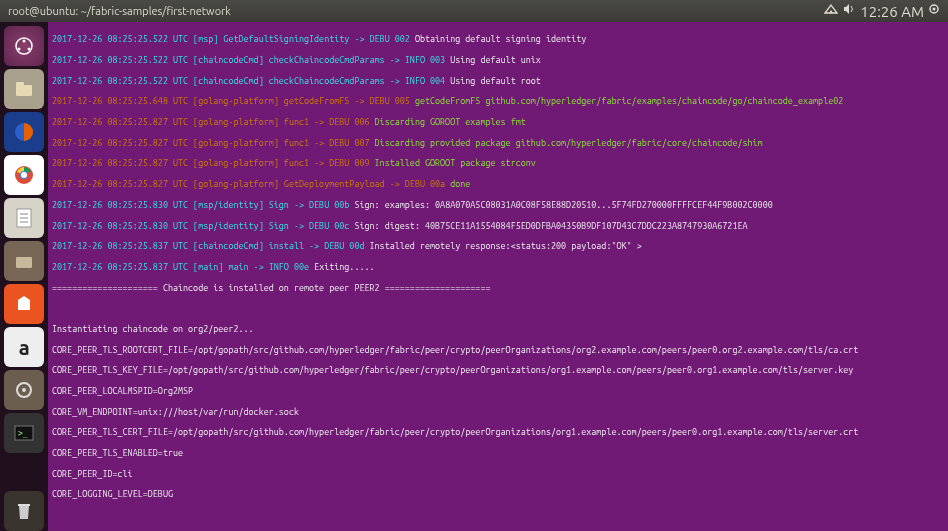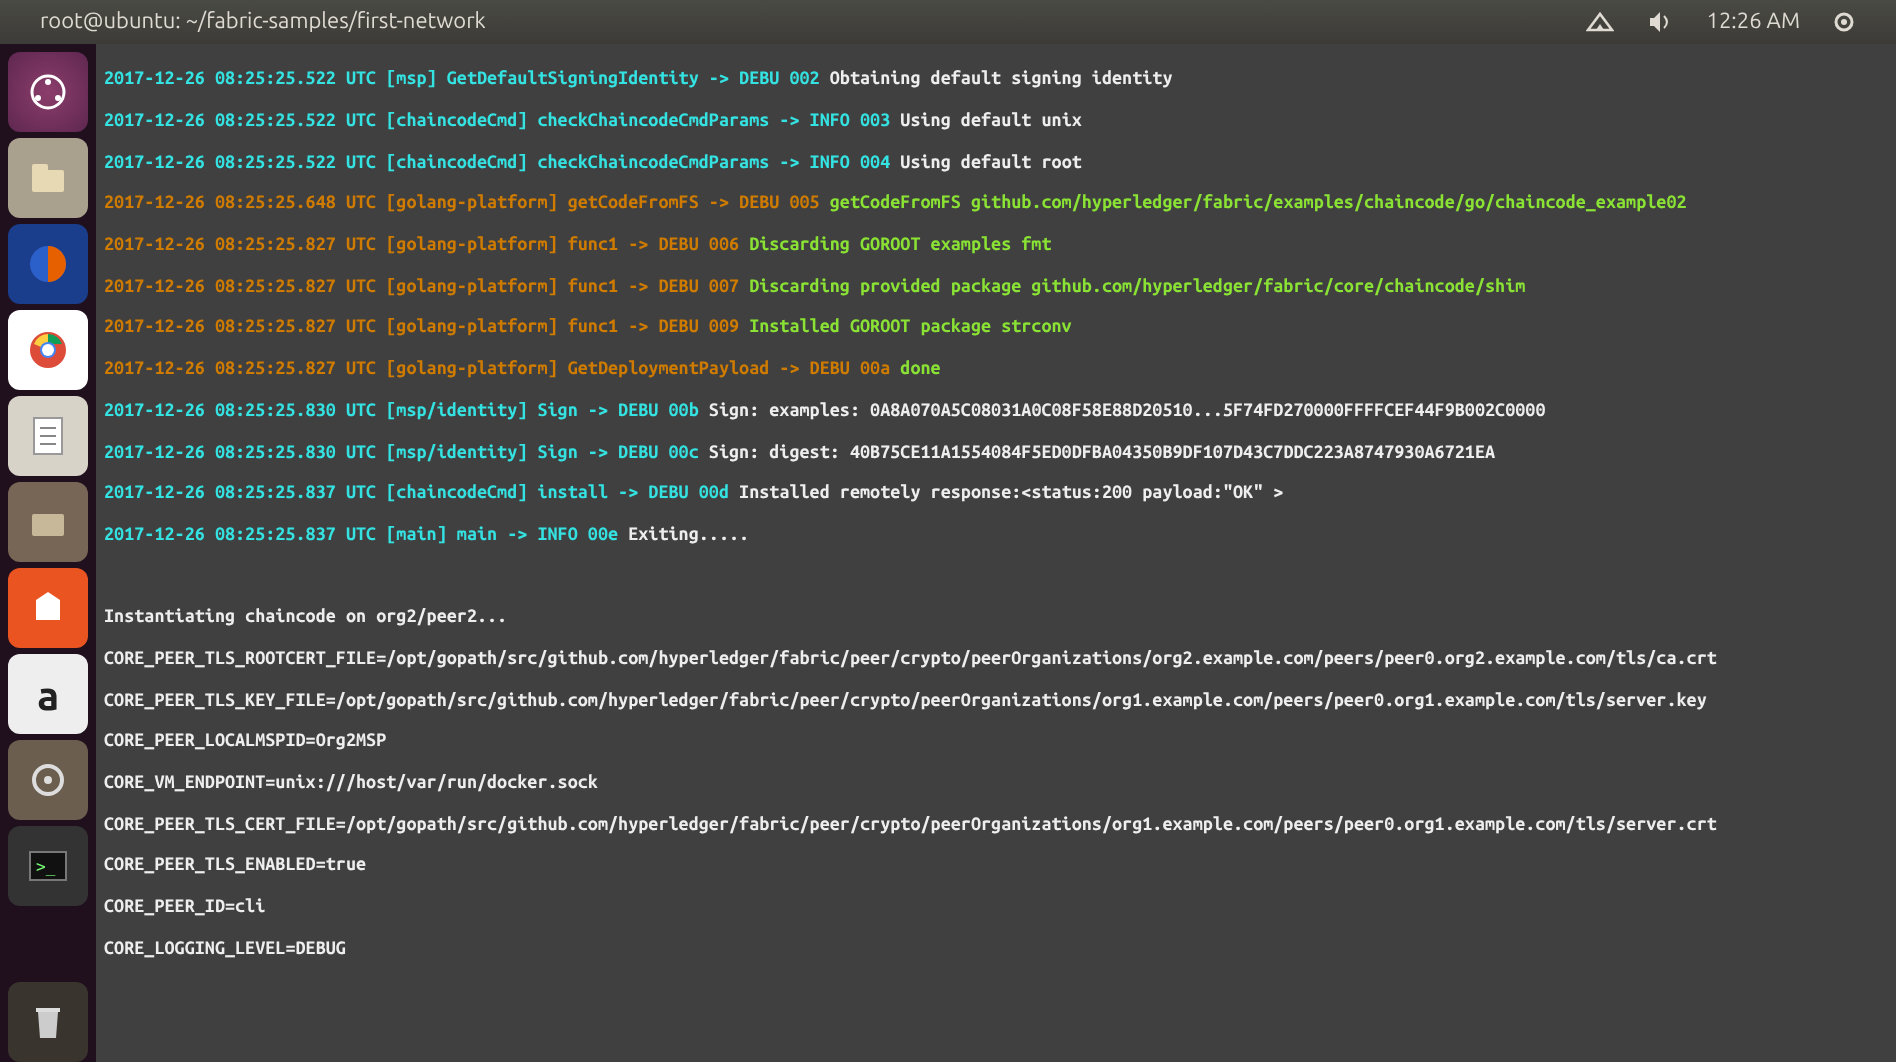--- a/index.html
+++ b/index.html
@@ -1,22 +1,22 @@
 <!DOCTYPE html>
 <html><head>
 <meta charset="utf-8">
 <style>
 *{margin:0;padding:0;box-sizing:border-box}
 body{width:948px;height:531px;background:#2c001e;font-family:'Ubuntu Mono','DejaVu Sans Mono',monospace;font-size:9px;overflow:hidden;position:relative}
-.topbar{height:22px;background:linear-gradient(#4a4a44,#3c3b37);display:flex;align-items:center;padding:0 20px;color:#dfdbd2;font-family:'Ubuntu',sans-serif;font-size:11px}
+.topbar{height:22px;background:linear-gradient(#4a4a44,#3c3b37);display:flex;align-items:center;padding:0 8px;color:#dfdbd2;font-family:'Ubuntu',sans-serif;font-size:11px}
 .title{flex:1}
-.tray{display:flex;gap:16px;align-items:flex-end;font-size:11px}
+.tray{display:flex;gap:4px;align-items:flex-start;font-size:15px}
 .launcher{position:absolute;left:0;top:22px;bottom:0;width:48px;background:rgba(30,20,30,.8);display:flex;flex-direction:column;align-items:center;padding-top:4px;gap:3px}
 .licon{width:40px;height:40px;border-radius:6px;display:flex;align-items:center;justify-content:center;font-size:18px}
-.term{position:absolute;left:48px;top:22px;right:0;bottom:0;background:#404040;color:#fff;padding:2px 4px;line-height:1.15;overflow:hidden;white-space:pre;font-weight:bold}
+.term{position:absolute;left:48px;top:22px;right:0;bottom:0;background:#701a75;color:#fff;padding:2px 4px;line-height:1.15;overflow:hidden;white-space:pre;font-weight:normal}
 .ln{display:block}
 .cy{color:#34e2e2}
 .gr{color:#8ae234}
 .or{color:#ce7b00}
 .wh{color:#eee}
 svg{display:block}
 </style>
 </head>
 <body>
 
@@ -122,20 +122,21 @@
 <span class="ln"><span class="cy">2017-12-26 08:25:25.522 UTC [chaincodeCmd] checkChaincodeCmdParams -&gt; INFO 004 </span><span class="wh">Using default root</span></span>
 <span class="ln"><span class="or">2017-12-26 08:25:25.648 UTC [golang-platform] getCodeFromFS -&gt; DEBU 005 </span><span class="gr">getCodeFromFS github.com/hyperledger/fabric/examples/chaincode/go/chaincode_example02</span></span>
 <span class="ln"><span class="or">2017-12-26 08:25:25.827 UTC [golang-platform] func1 -&gt; DEBU 006 </span><span class="gr">Discarding GOROOT examples fmt</span></span>
 <span class="ln"><span class="or">2017-12-26 08:25:25.827 UTC [golang-platform] func1 -&gt; DEBU 007 </span><span class="gr">Discarding provided package github.com/hyperledger/fabric/core/chaincode/shim</span></span>
 <span class="ln"><span class="or">2017-12-26 08:25:25.827 UTC [golang-platform] func1 -&gt; DEBU 009 </span><span class="gr">Installed GOROOT package strconv</span></span>
 <span class="ln"><span class="or">2017-12-26 08:25:25.827 UTC [golang-platform] GetDeploymentPayload -&gt; DEBU 00a </span><span class="gr">done</span></span>
 <span class="ln"><span class="cy">2017-12-26 08:25:25.830 UTC [msp/identity] Sign -&gt; DEBU 00b </span><span class="wh">Sign: examples: 0A8A070A5C08031A0C08F58E88D20510...5F74FD270000FFFFCEF44F9B002C0000</span></span>
 <span class="ln"><span class="cy">2017-12-26 08:25:25.830 UTC [msp/identity] Sign -&gt; DEBU 00c </span><span class="wh">Sign: digest: 40B75CE11A1554084F5ED0DFBA04350B9DF107D43C7DDC223A8747930A6721EA</span></span>
 <span class="ln"><span class="cy">2017-12-26 08:25:25.837 UTC [chaincodeCmd] install -&gt; DEBU 00d </span><span class="wh">Installed remotely response:&lt;status:200 payload:"OK" &gt;</span></span>
 <span class="ln wh"><span class="cy">2017-12-26 08:25:25.837 UTC [main] main -&gt; INFO 00e </span><span>Exiting.....</span></span>
+<span class="ln wh">===================== Chaincode is installed on remote peer PEER2 =====================</span>
 <span class="ln wh"> </span>
 <span class="ln wh">Instantiating chaincode on org2/peer2...</span>
 <span class="ln wh">CORE_PEER_TLS_ROOTCERT_FILE=/opt/gopath/src/github.com/hyperledger/fabric/peer/crypto/peerOrganizations/org2.example.com/peers/peer0.org2.example.com/tls/ca.crt</span>
 <span class="ln wh">CORE_PEER_TLS_KEY_FILE=/opt/gopath/src/github.com/hyperledger/fabric/peer/crypto/peerOrganizations/org1.example.com/peers/peer0.org1.example.com/tls/server.key</span>
 <span class="ln wh">CORE_PEER_LOCALMSPID=Org2MSP</span>
 <span class="ln wh">CORE_VM_ENDPOINT=unix:///host/var/run/docker.sock</span>
 <span class="ln wh">CORE_PEER_TLS_CERT_FILE=/opt/gopath/src/github.com/hyperledger/fabric/peer/crypto/peerOrganizations/org1.example.com/peers/peer0.org1.example.com/tls/server.crt</span>
 <span class="ln wh">CORE_PEER_TLS_ENABLED=true</span>
 <span class="ln wh">CORE_PEER_ID=cli</span>
 <span class="ln wh">CORE_LOGGING_LEVEL=DEBUG</span>

